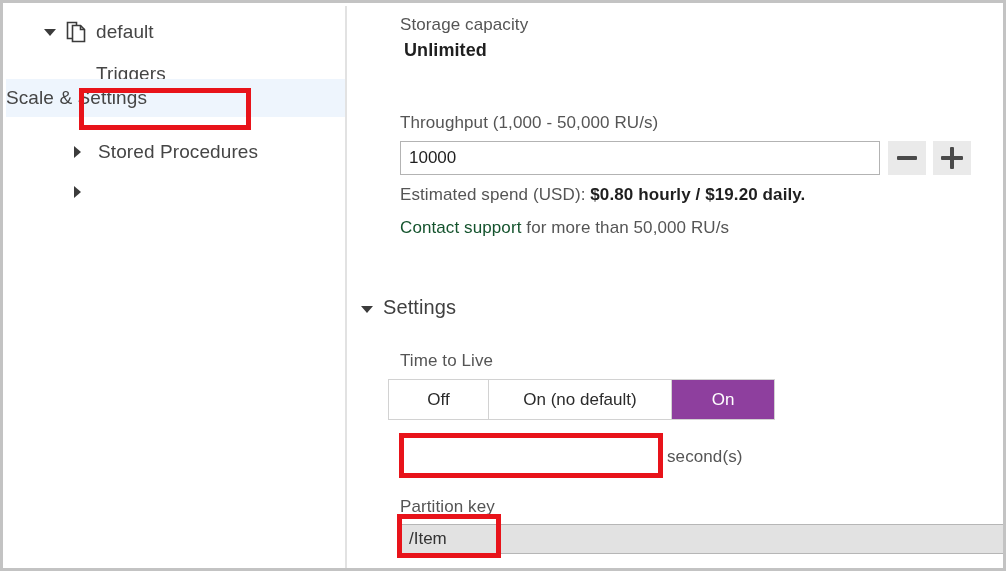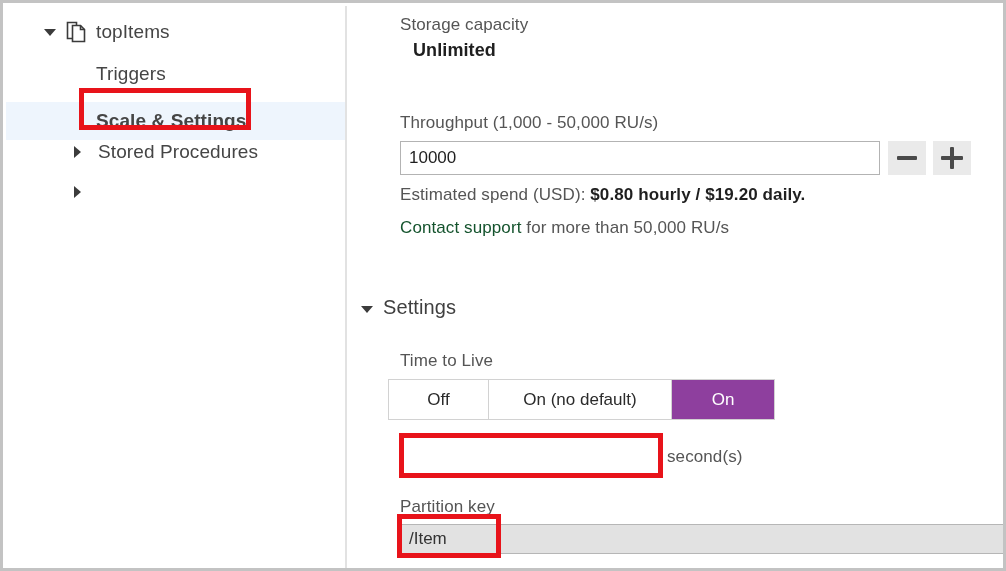--- a/index.html
+++ b/index.html
@@ -298,49 +298,49 @@
 
     <div class="tree-row" style="top:7px; padding-left:38px;">
       <span class="tree-caret caret-down"></span>
       <span class="tree-icon">
         <svg width="22" height="24" viewBox="0 0 22 24" aria-hidden="true">
           <path d="M1.5 2.5 h9 v16 h-9 z" fill="#ffffff" stroke="#3b3b3b" stroke-width="1.6"></path>
           <path d="M6.5 5.5 h8 l4 4 v12 h-12 z" fill="#ffffff" stroke="#3b3b3b" stroke-width="1.6"></path>
           <path d="M14.5 5.5 v4 h4" fill="none" stroke="#3b3b3b" stroke-width="1.6"></path>
         </svg>
       </span>
-      <span class="tree-label root">topItems</span>
+      <span class="tree-label root">default</span>
     </div>
 
     <div class="tree-row" style="top:49px; padding-left:90px;">
       <span class="tree-label">Triggers</span>
     </div>
 
-    <div class="tree-row selected" style="top:96px; padding-left:90px;font-weight:bold;">
+    <div class="tree-row selected" style="top:73px; ">
       <span class="tree-label">Scale &amp; Settings</span>
     </div>
 
     <div class="tree-row" style="top:127px; padding-left:66px;">
       <span class="tree-caret caret-right"></span>
       <span class="tree-label" style="margin-left:14px;">Stored Procedures</span>
     </div>
 
     <div class="tree-row" style="top:167px; padding-left:66px;">
       <span class="tree-caret caret-right"></span>
     </div>
 
 
   </div>
 
   <div id="sidebar-divider"></div>
 
   <div id="content">
 
     <div class="lbl" style="left:53px; top:9px;">Storage capacity</div>
-    <div class="lbl bold" style="left:66px; top:34px; font-size:18px;">Unlimited</div>
+    <div class="lbl bold" style="left:57px; top:34px; font-size:18px;">Unlimited</div>
 
     <div class="lbl" style="left:53px; top:107px;">Throughput (1,000 - 50,000 RU/s)</div>
 
     <input id="throughput-input" type="text" value="10000" style="">
 
     <button id="stepper-minus" class="stepper-btn">
       <span class="glyph-minus"></span>
     </button>
     <button id="stepper-plus" class="stepper-btn">
       <span class="glyph-plus"></span>

